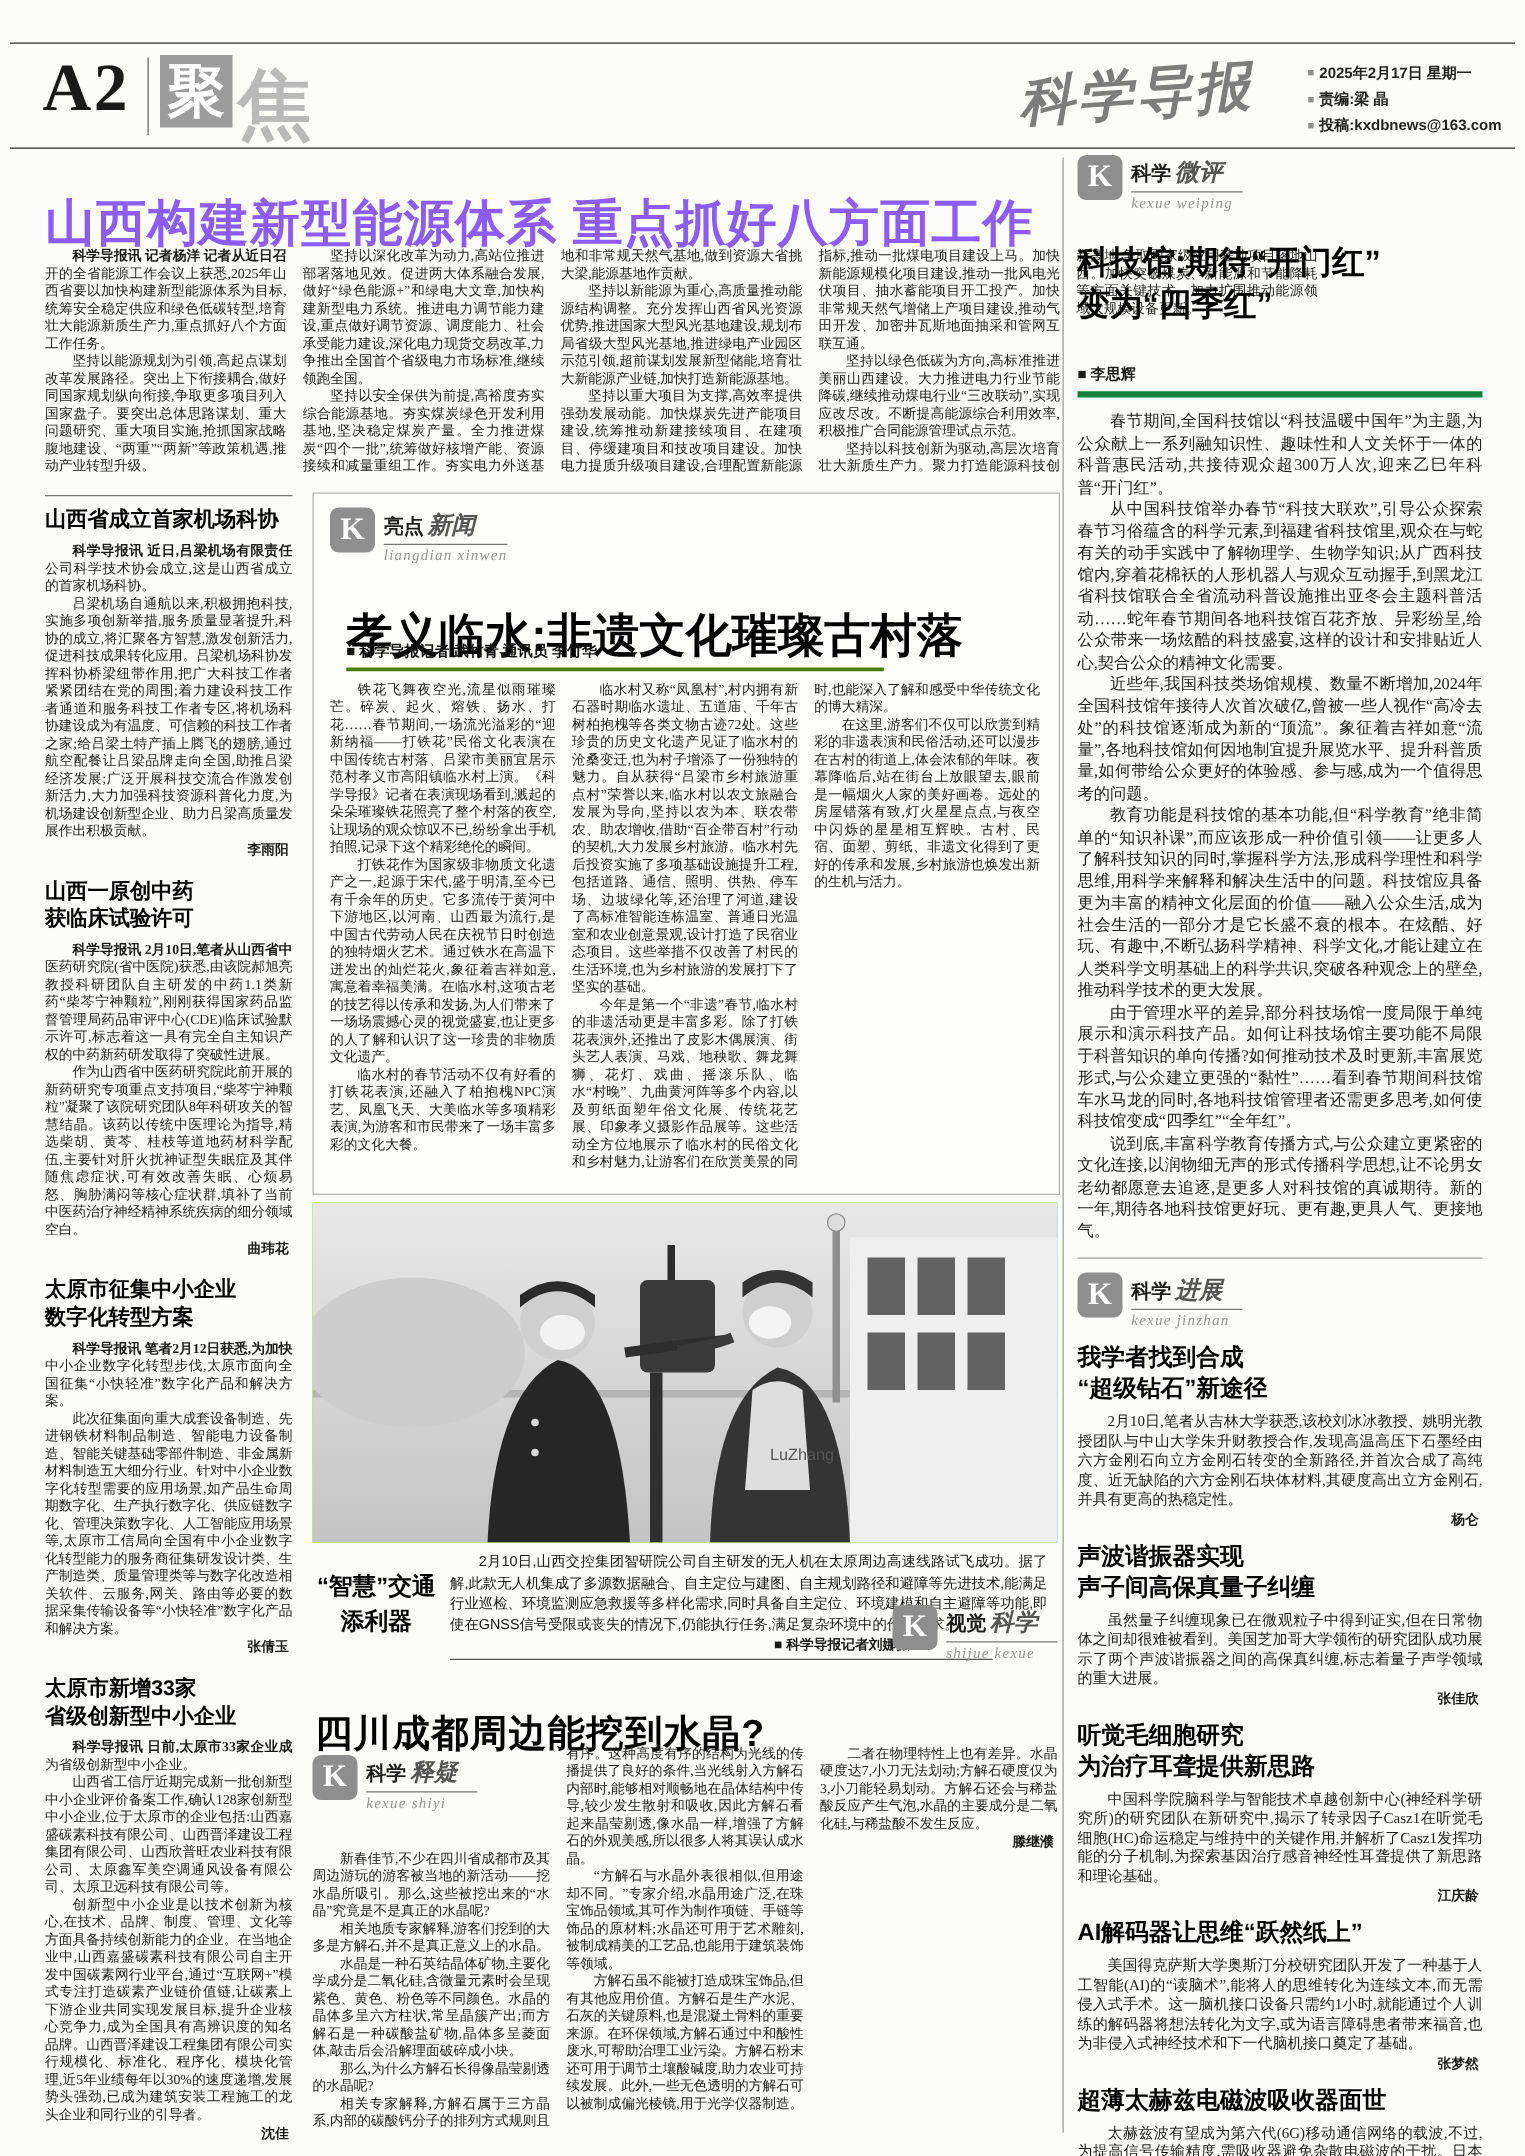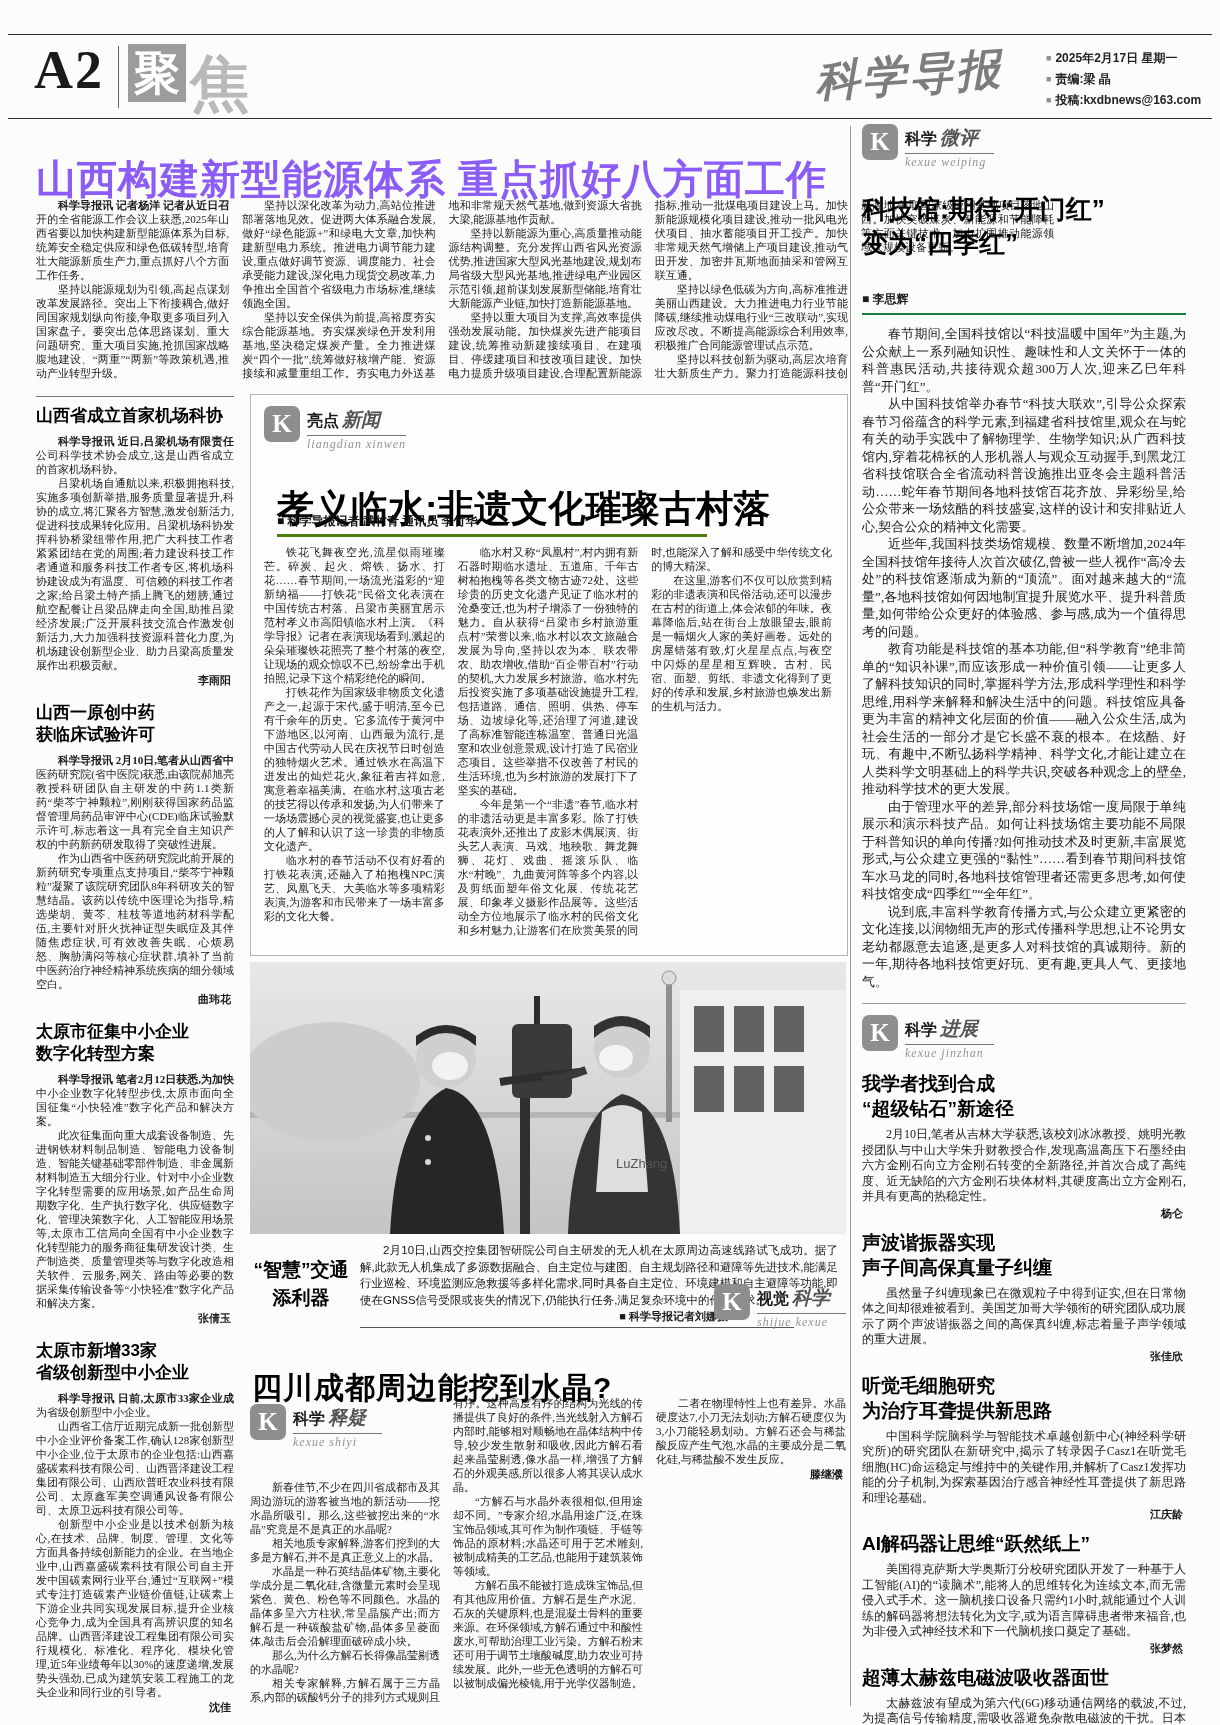--- a/index.html
+++ b/index.html
@@ -75,21 +75,21 @@
   
   .bx-hl{position:absolute;left:252px;top:1344px;font:900 30px/38px "Liberation Sans",sans-serif;color:#000;letter-spacing:1px;}
   .bx-body{position:absolute;left:250px;top:1396px;width:596px;height:312px;
            column-count:3;column-gap:13px;column-fill:auto;font-size:11px;line-height:14px;}
   .bx-logo{height:76px;padding-top:8px;}
 
   
   .rcol{position:absolute;left:862px;top:124px;width:324px;}
   .wp-logo{margin-bottom:12px;}
   .wp-hl{font:900 26px/34px "Liberation Sans",sans-serif;color:#000;}
-  .wp-by{font:bold 12px/16px "Liberation Sans",sans-serif;border-bottom:2px solid #15803d;
+  .wp-by{font:bold 12px/16px "Liberation Sans",sans-serif;border-bottom:5px solid #15803d;
          padding:10px 0 6px;margin-bottom:10px;}
   .wp-body{font-size:13px;line-height:17.5px;color:#202020;}
   .r-div{height:1px;background:#9b9b9b;margin:13px 0 11px;}
   .pg-art{margin-bottom:9px;}
   .pg-title{font:bold 19px/25px "Liberation Sans",sans-serif;color:#000;margin:5px 0 6px;}
   .pg-body{font-size:12px;line-height:15.5px;}
 </style>
 </head>
 <body>
 
@@ -299,21 +299,21 @@
       </span>
     </div>
     <h2 class="wp-hl">
         <p>科技馆:期待“开门红”</p>
         <p>变为“四季红”</p>
       </h2>
     <div class="wp-by">■ 李思辉</div>
     <div class="wp-body btxt">
         <p>春节期间,全国科技馆以“科技温暖中国年”为主题,为公众献上一系列融知识性、趣味性和人文关怀于一体的科普惠民活动,共接待观众超300万人次,迎来乙巳年科普“开门红”。</p>
         <p>从中国科技馆举办春节“科技大联欢”,引导公众探索春节习俗蕴含的科学元素,到福建省科技馆里,观众在与蛇有关的动手实践中了解物理学、生物学知识;从广西科技馆内,穿着花棉袄的人形机器人与观众互动握手,到黑龙江省科技馆联合全省流动科普设施推出亚冬会主题科普活动……蛇年春节期间各地科技馆百花齐放、异彩纷呈,给公众带来一场炫酷的科技盛宴,这样的设计和安排贴近人心,契合公众的精神文化需要。</p>
-        <p>近些年,我国科技类场馆规模、数量不断增加,2024年全国科技馆年接待人次首次破亿,曾被一些人视作“高冷去处”的科技馆逐渐成为新的“顶流”。面对越来越大的“流量”,各地科技馆如何因地制宜提升展览水平、提升科普质量,如何带给公众更好的体验感、参与感,成为一个值得思考的问题。</p>
+        <p>近些年,我国科技类场馆规模、数量不断增加,2024年全国科技馆年接待人次首次破亿,曾被一些人视作“高冷去处”的科技馆逐渐成为新的“顶流”。象征着吉祥如意“流量”,各地科技馆如何因地制宜提升展览水平、提升科普质量,如何带给公众更好的体验感、参与感,成为一个值得思考的问题。</p>
         <p>教育功能是科技馆的基本功能,但“科学教育”绝非简单的“知识补课”,而应该形成一种价值引领——让更多人了解科技知识的同时,掌握科学方法,形成科学理性和科学思维,用科学来解释和解决生活中的问题。科技馆应具备更为丰富的精神文化层面的价值——融入公众生活,成为社会生活的一部分才是它长盛不衰的根本。在炫酷、好玩、有趣中,不断弘扬科学精神、科学文化,才能让建立在人类科学文明基础上的科学共识,突破各种观念上的壁垒,推动科学技术的更大发展。</p>
         <p>由于管理水平的差异,部分科技场馆一度局限于单纯展示和演示科技产品。如何让科技场馆主要功能不局限于科普知识的单向传播?如何推动技术及时更新,丰富展览形式,与公众建立更强的“黏性”……看到春节期间科技馆车水马龙的同时,各地科技馆管理者还需更多思考,如何使科技馆变成“四季红”“全年红”。</p>
         <p>说到底,丰富科学教育传播方式,与公众建立更紧密的文化连接,以润物细无声的形式传播科学思想,让不论男女老幼都愿意去追逐,是更多人对科技馆的真诚期待。新的一年,期待各地科技馆更好玩、更有趣,更具人气、更接地气。</p>
       </div>
 
     <div class="r-div"></div>
 
     <div class="klogo" style="margin-bottom:10px;">
       <span class="kbox">K</span>
       <span>

